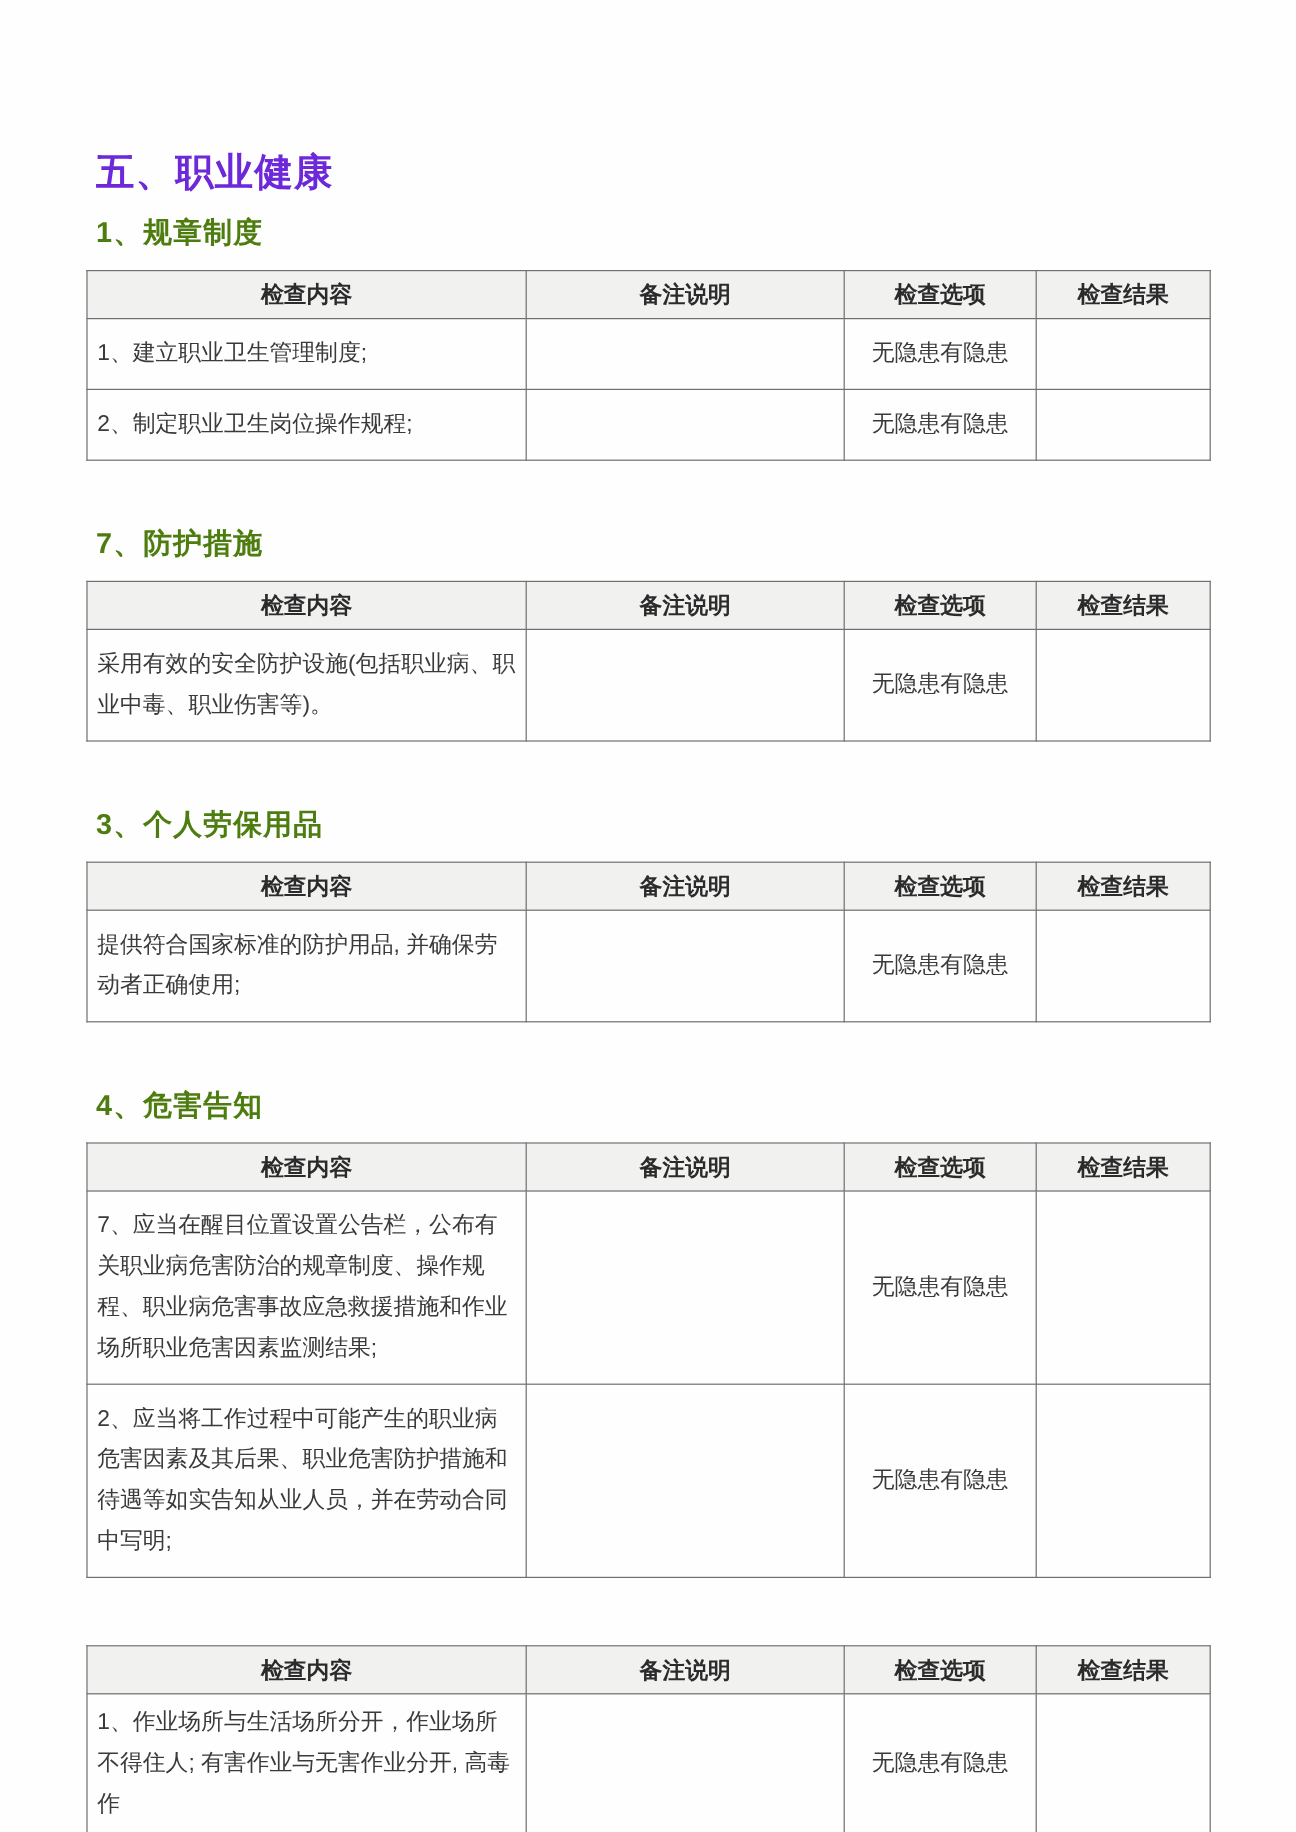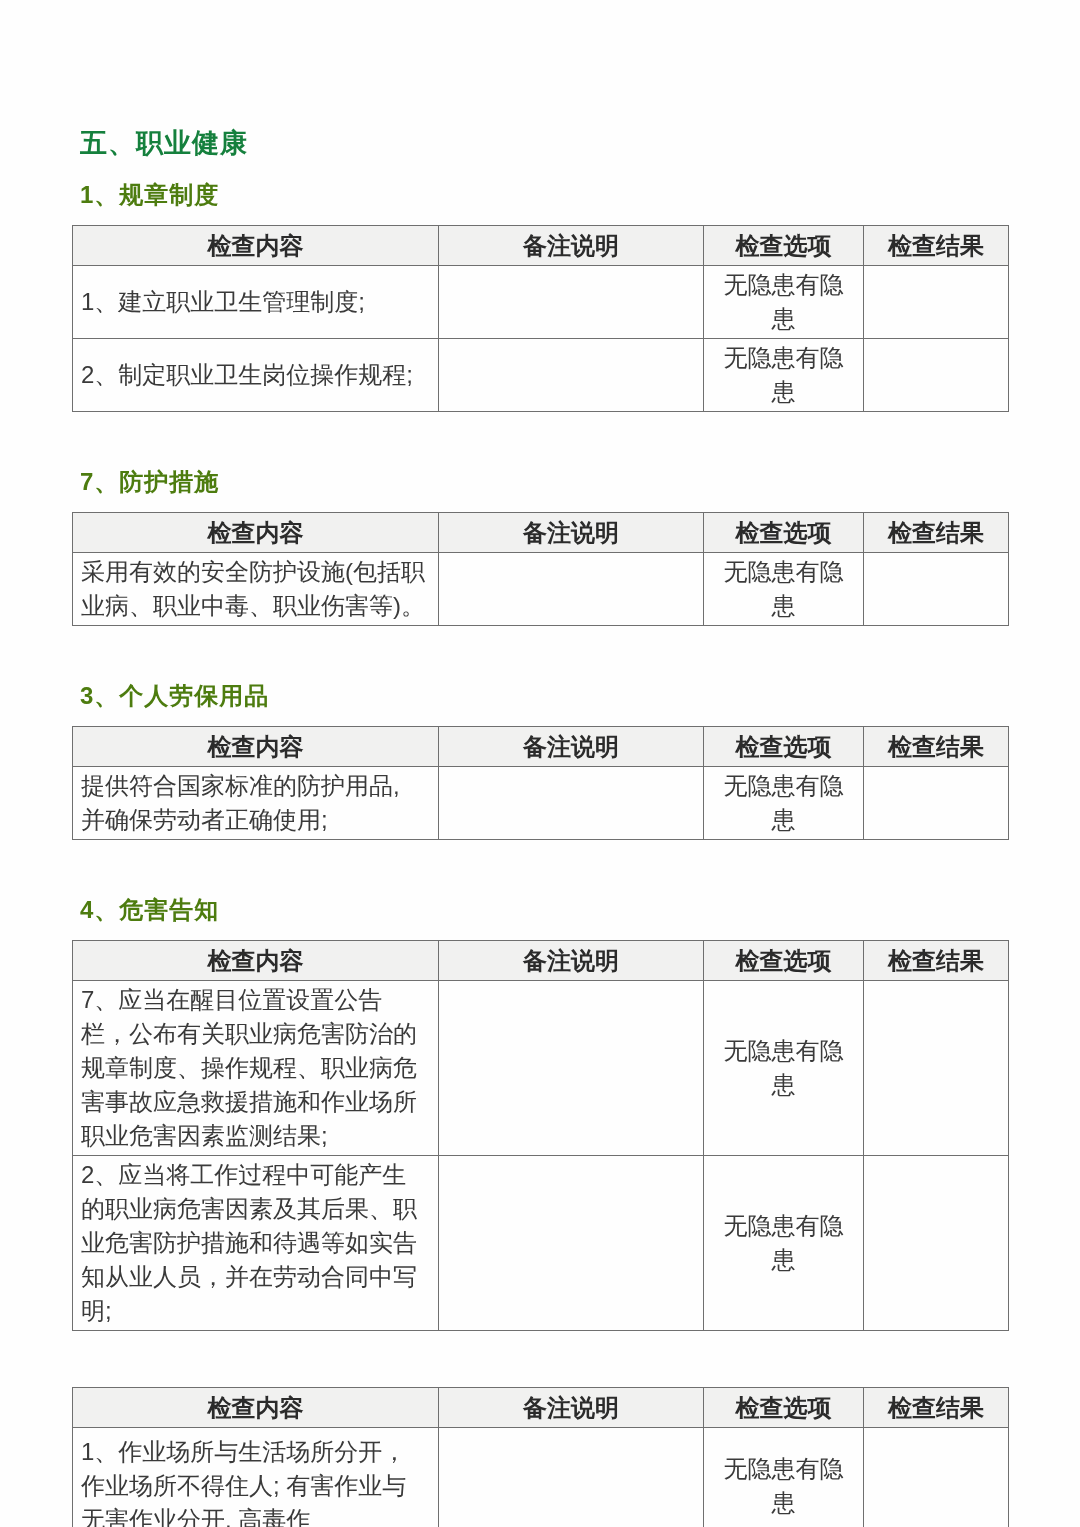--- a/index.html
+++ b/index.html
@@ -7,24 +7,24 @@
     width: 1080px;
     height: 1527px;
     box-sizing: border-box;
     background: #fefefe;
     padding: 128px 72px 0 72px;
     font-family: "Liberation Sans", "DejaVu Sans", sans-serif;
     color: #3a3a3a;
     overflow: hidden;
   }
   .doc-title {
-    font-size: 27px;
+    font-size: 32px;
     line-height: 30px;
     font-weight: bold;
-    color: #15803d;
+    color: #6d28d9;
     margin: 0 0 23px 8px;
     letter-spacing: 1px;
   }
   .sec { margin: 0; }
   .sec + .sec { margin-top: 56px; }
   .sec-title {
     font-size: 24px;
     line-height: 28px;
     font-weight: bold;
     color: #4d7c0f;
@@ -32,36 +32,36 @@
     letter-spacing: 1px;
   }
   table.check-table {
     border-collapse: collapse;
     table-layout: fixed;
     width: 936px;
   }
   .check-table th, .check-table td {
     border: 1px solid #6f6f6f;
     box-sizing: border-box;
-    font-size: 24px;
+    font-size: 19px;
     word-break: break-all;
     margin-top: 16px;
   }
   .check-table th {
     background: #f1f1f0;
     color: #2b2b2b;
     font-weight: bold;
     text-align: center;
     height: 40px;
     padding: 0 4px;
   }
   .check-table td {
     color: #3a3a3a;
     line-height: 34px;
-    padding: 2px 8px;
+    padding: 12px 8px;
     vertical-align: middle;
     height: 34px;
   }
   .col-content { width: 366px; }
   .col-remark  { width: 265px; }
   .col-option  { width: 160px; }
   .col-result  { width: 145px; }
   .cell-content { text-align: left; }
   .cell-remark  { text-align: left; }
   .cell-option  { text-align: center; padding-left: 2px; padding-right: 2px; }

